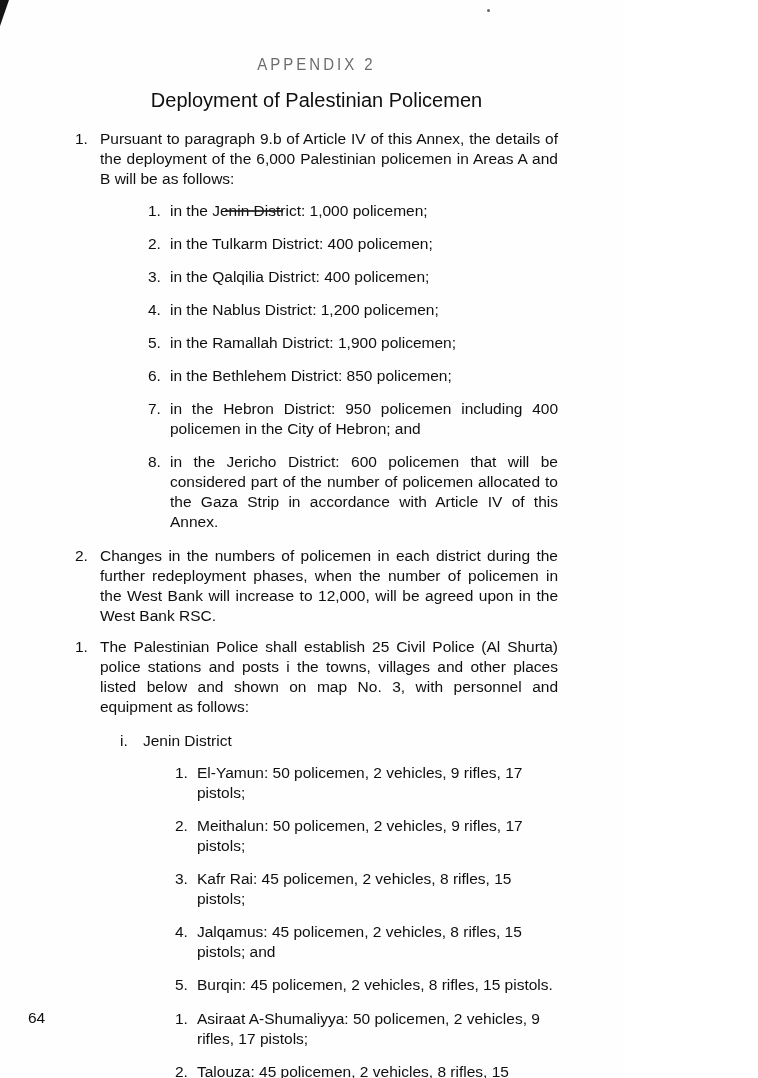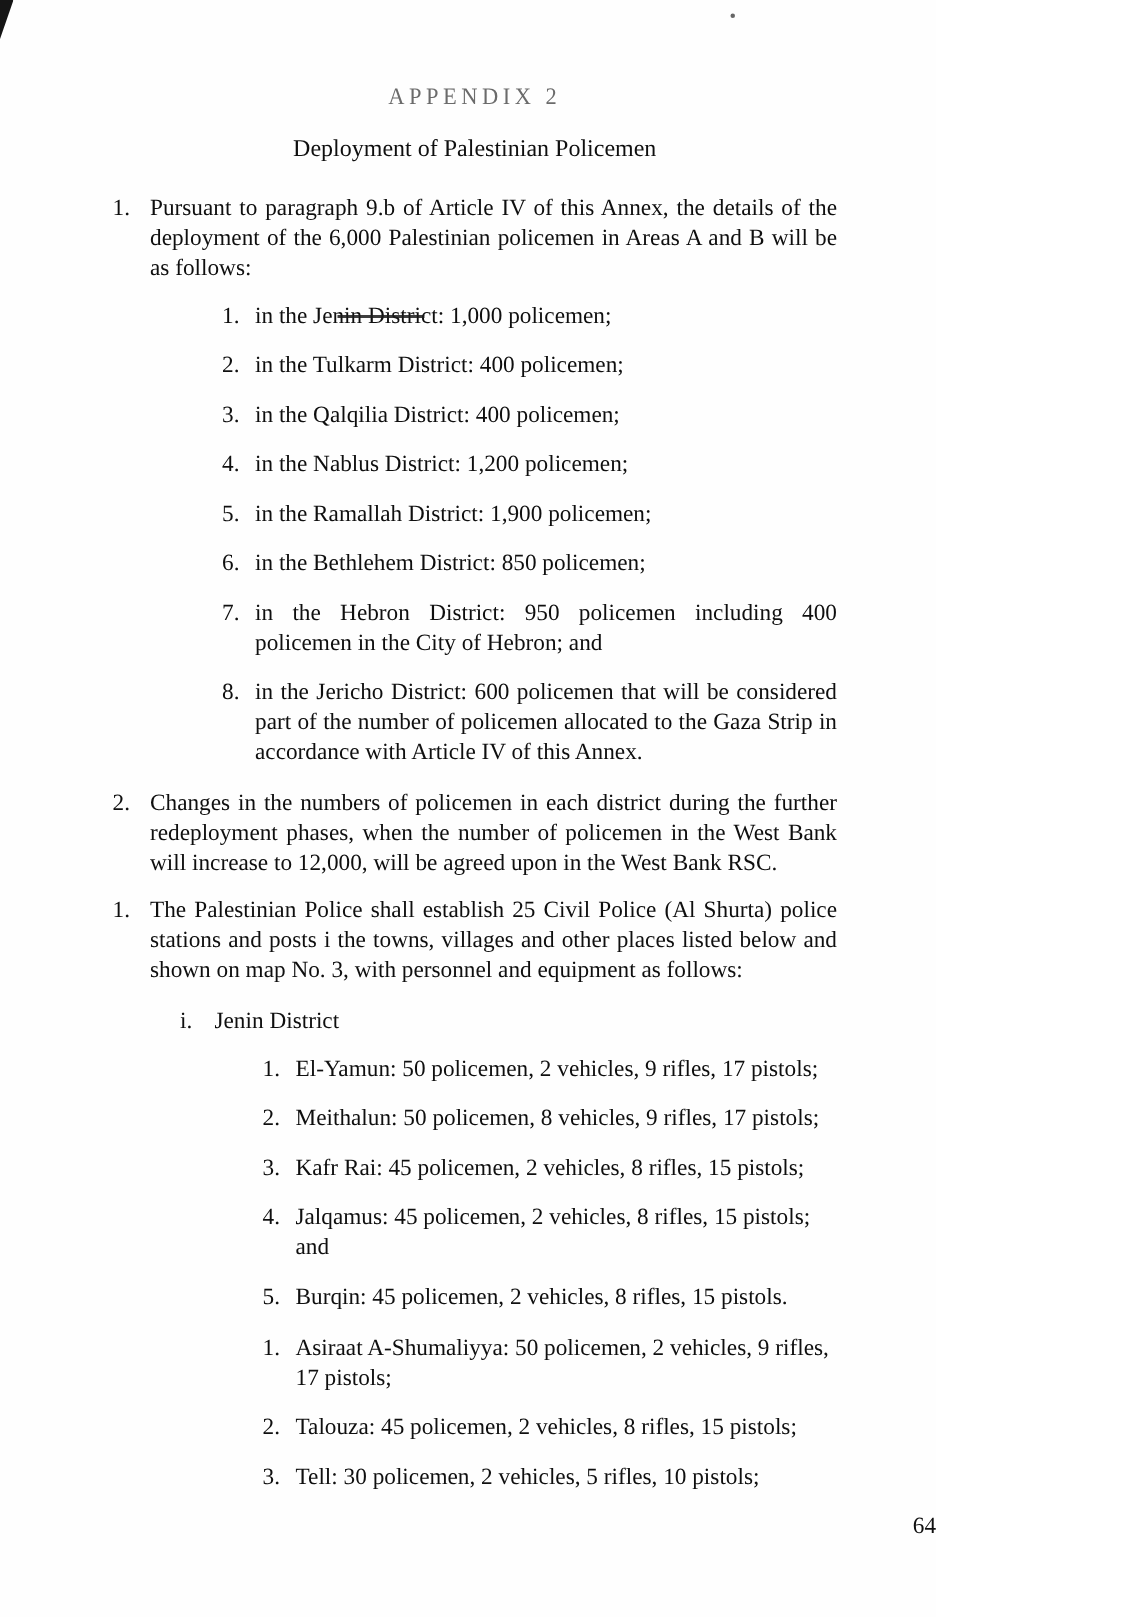--- a/index.html
+++ b/index.html
@@ -2,21 +2,21 @@
 <html><head>
 <meta charset="utf-8">
 <style>
   * { box-sizing: border-box; }
   html, body { margin: 0; padding: 0; background: #ffffff; }
   .page {
     position: relative;
     width: 624px;
     height: 1078px;
     background: #fefefe;
-    font-family: Liberation Serif, serif;
+    font-family: Liberation Sans, sans-serif;
     font-size: 15.5px;
     line-height: 20px;
     color: #0f0f0f;
     overflow: hidden;
   }
   .content {
     position: absolute;
     top: 55px;
     left: 75px;
     right: 66px;
@@ -27,21 +27,21 @@
     font-size: 15px;
     letter-spacing: 3px;
     color: #3a3a3a;
     opacity: 0.75;
     filter: blur(0.4px);
     transform: scaleY(1.05);
   }
   .doc-title {
     text-align: center;
     margin: 0 0 19px 0;
-    font-size: 16px;
+    font-size: 20px;
     font-weight: normal;
   }
   .para { display: flex; margin: 0 0 11px 0; }
   .para .pnum { flex: 0 0 25px; }
   .para .ptext { flex: 1; text-align: justify; }
 
   .sublist { margin: 12px 0 14px 73px; }
   .subitem { position: relative; display: flex; margin-bottom: 13px; }
   .subitem .inum { flex: 0 0 22px; }
   .subitem .itext { flex: 1; text-align: justify; }
@@ -51,22 +51,22 @@
   .section-head .snum { flex: 0 0 23px; }
   .posts { margin-left: 55px; }
   .post { display: flex; margin-bottom: 13px; }
   .post .inum { flex: 0 0 22px; }
   .post .itext { flex: 1; }
 
   .page-number {
     position: absolute;
     bottom: 50px;
     left: 0;
-    right: 0;
-    text-align: right;
+    right: 16px;
+    text-align: left;
     padding-left: 28px;
   }
 
   
   .artifact-dot {
     position: absolute;
     left: 487px; top: 9px;
     width: 3px; height: 3px;
     background: #666; border-radius: 50%;
   }
@@ -154,21 +154,21 @@
         <span class="snum">i.</span>
         <span>Jenin District</span>
       </div>
       <div class="posts">
         <div class="post">
           <span class="inum">1.</span>
           <span class="itext">El-Yamun: 50 policemen, 2 vehicles, 9 rifles, 17 pistols;</span>
         </div>
         <div class="post">
           <span class="inum">2.</span>
-          <span class="itext">Meithalun: 50 policemen, 8 vehicles, 9 rifles, 17 pistols;</span>
+          <span class="itext">Meithalun: 50 policemen, 2 vehicles, 9 rifles, 17 pistols;</span>
         </div>
         <div class="post">
           <span class="inum">3.</span>
           <span class="itext">Kafr Rai: 45 policemen, 2 vehicles, 8 rifles, 15 pistols;</span>
         </div>
         <div class="post">
           <span class="inum">4.</span>
           <span class="itext">Jalqamus: 45 policemen, 2 vehicles, 8 rifles, 15 pistols; and</span>
         </div>
         <div class="post">

